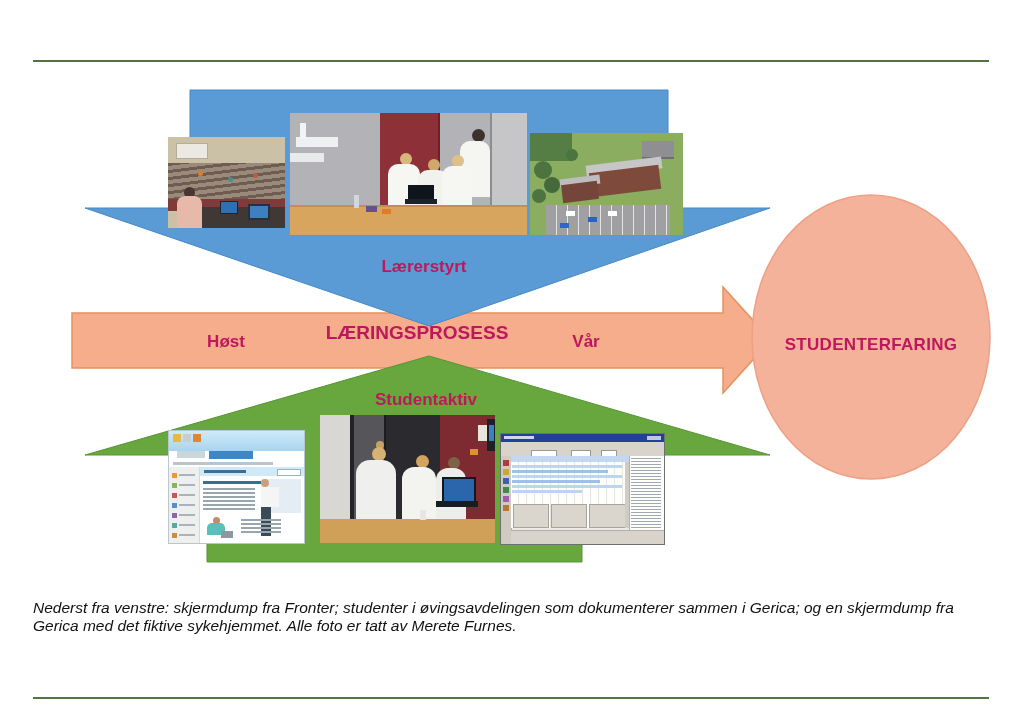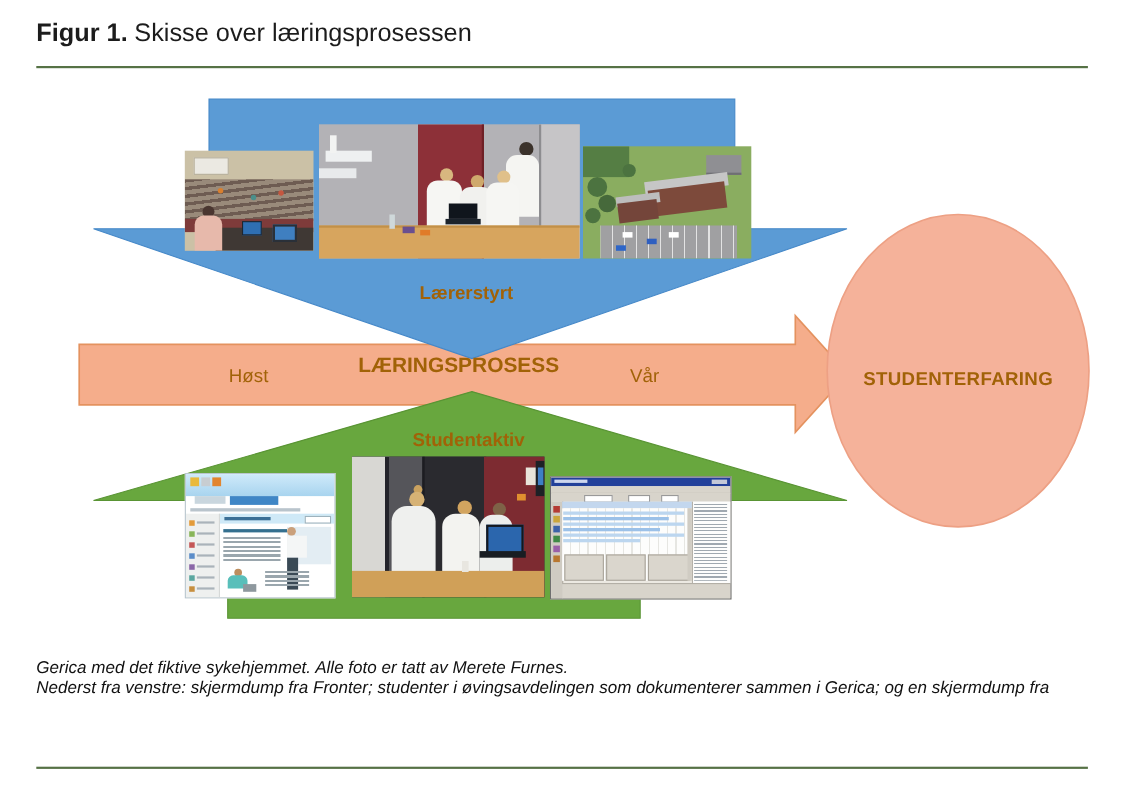--- a/index.html
+++ b/index.html
@@ -12,23 +12,23 @@
   .fig-title .txt{font-weight:400;margin-left:6px;}
 
   
   .rule{position:absolute;left:33px;width:956px;height:2px;background:#567245;}
   .rule.top{top:60px;} .rule.bottom{top:697px;}
 
   
   svg.shapes{position:absolute;left:0;top:0;}
 
   
-  .dlabel{position:absolute;transform:translateX(-50%);white-space:nowrap;color:#a16207;}
+  .dlabel{position:absolute;transform:translateX(-50%);white-space:nowrap;color:#be185d;}
   .bold17{font-weight:700;font-size:17px;}
-  .reg17{font-weight:400;font-size:17px;}
+  .reg17{font-weight:700;font-size:17px;}
   .bold19{font-weight:700;font-size:19px;}
   .outcome{transform:translate(-50%,-50%);letter-spacing:.3px;}
 
   
   .photo{position:absolute;overflow:hidden;}
   .photo > div{position:absolute;}
 
   
   .aud{left:168px;top:137px;width:117px;height:91px;background:#cbc1a6;}
   .aud .screen{left:8px;top:6px;width:30px;height:14px;background:#ebe9e2;border:1px solid #b5ad98;}
@@ -161,23 +161,20 @@
   
   .caption{position:absolute;left:33px;top:599px;width:956px;font-style:italic;
            font-size:15.5px;line-height:17.5px;color:#111;}
   .caption span{display:block;}
 </style>
 </head>
 <body>
 
 <div class="page">
 
-  <div class="fig-title">
-    <span class="lbl">Figur 1.</span><span class="txt">Skisse over læringsprosessen</span>
-  </div>
   <div class="rule top"></div>
 
   <svg class="shapes" width="1024" height="725" viewBox="0 0 1024 725">
 
     <polygon points="72,313 723,313 723,287 771,340 723,393 723,368 72,368" stroke="#e4925f" stroke-width="1.5" fill="#f5ad8b"></polygon>
 
     <polygon points="190,90 668,90 668,208 770,208 429,326 85,208 190,208" stroke="#4588c8" stroke-width="1" fill="#5b9bd5"></polygon>
 
     <polygon points="429,356 770,455 582,455 582,562 207,562 207,455 85,455" stroke="#599434" stroke-width="1" fill="#68a73e"></polygon>
 
@@ -338,18 +335,18 @@
     <div class="ge-box" style="left:12px;width:34px;"></div>
     <div class="ge-box" style="left:50px;width:34px;"></div>
     <div class="ge-box" style="left:88px;width:36px;"></div>
     <div class="scroll"></div>
     <div class="rpanel"></div>
     <div class="rtxt"></div>
     <div class="status"></div>
   </div>
 
   <div class="caption">
+    <span>Nederst fra venstre: skjermdump fra Fronter; studenter i øvingsavdelingen som dokumenterer sammen i Gerica; og en skjermdump fra</span>
     <span>Gerica med det fiktive sykehjemmet. Alle foto er tatt av Merete Furnes.</span>
-    <span>Nederst fra venstre: skjermdump fra Fronter; studenter i øvingsavdelingen som dokumenterer sammen i Gerica; og en skjermdump fra</span>
   </div>
 
   <div class="rule bottom"></div>
 </div>
 
 </body></html>

